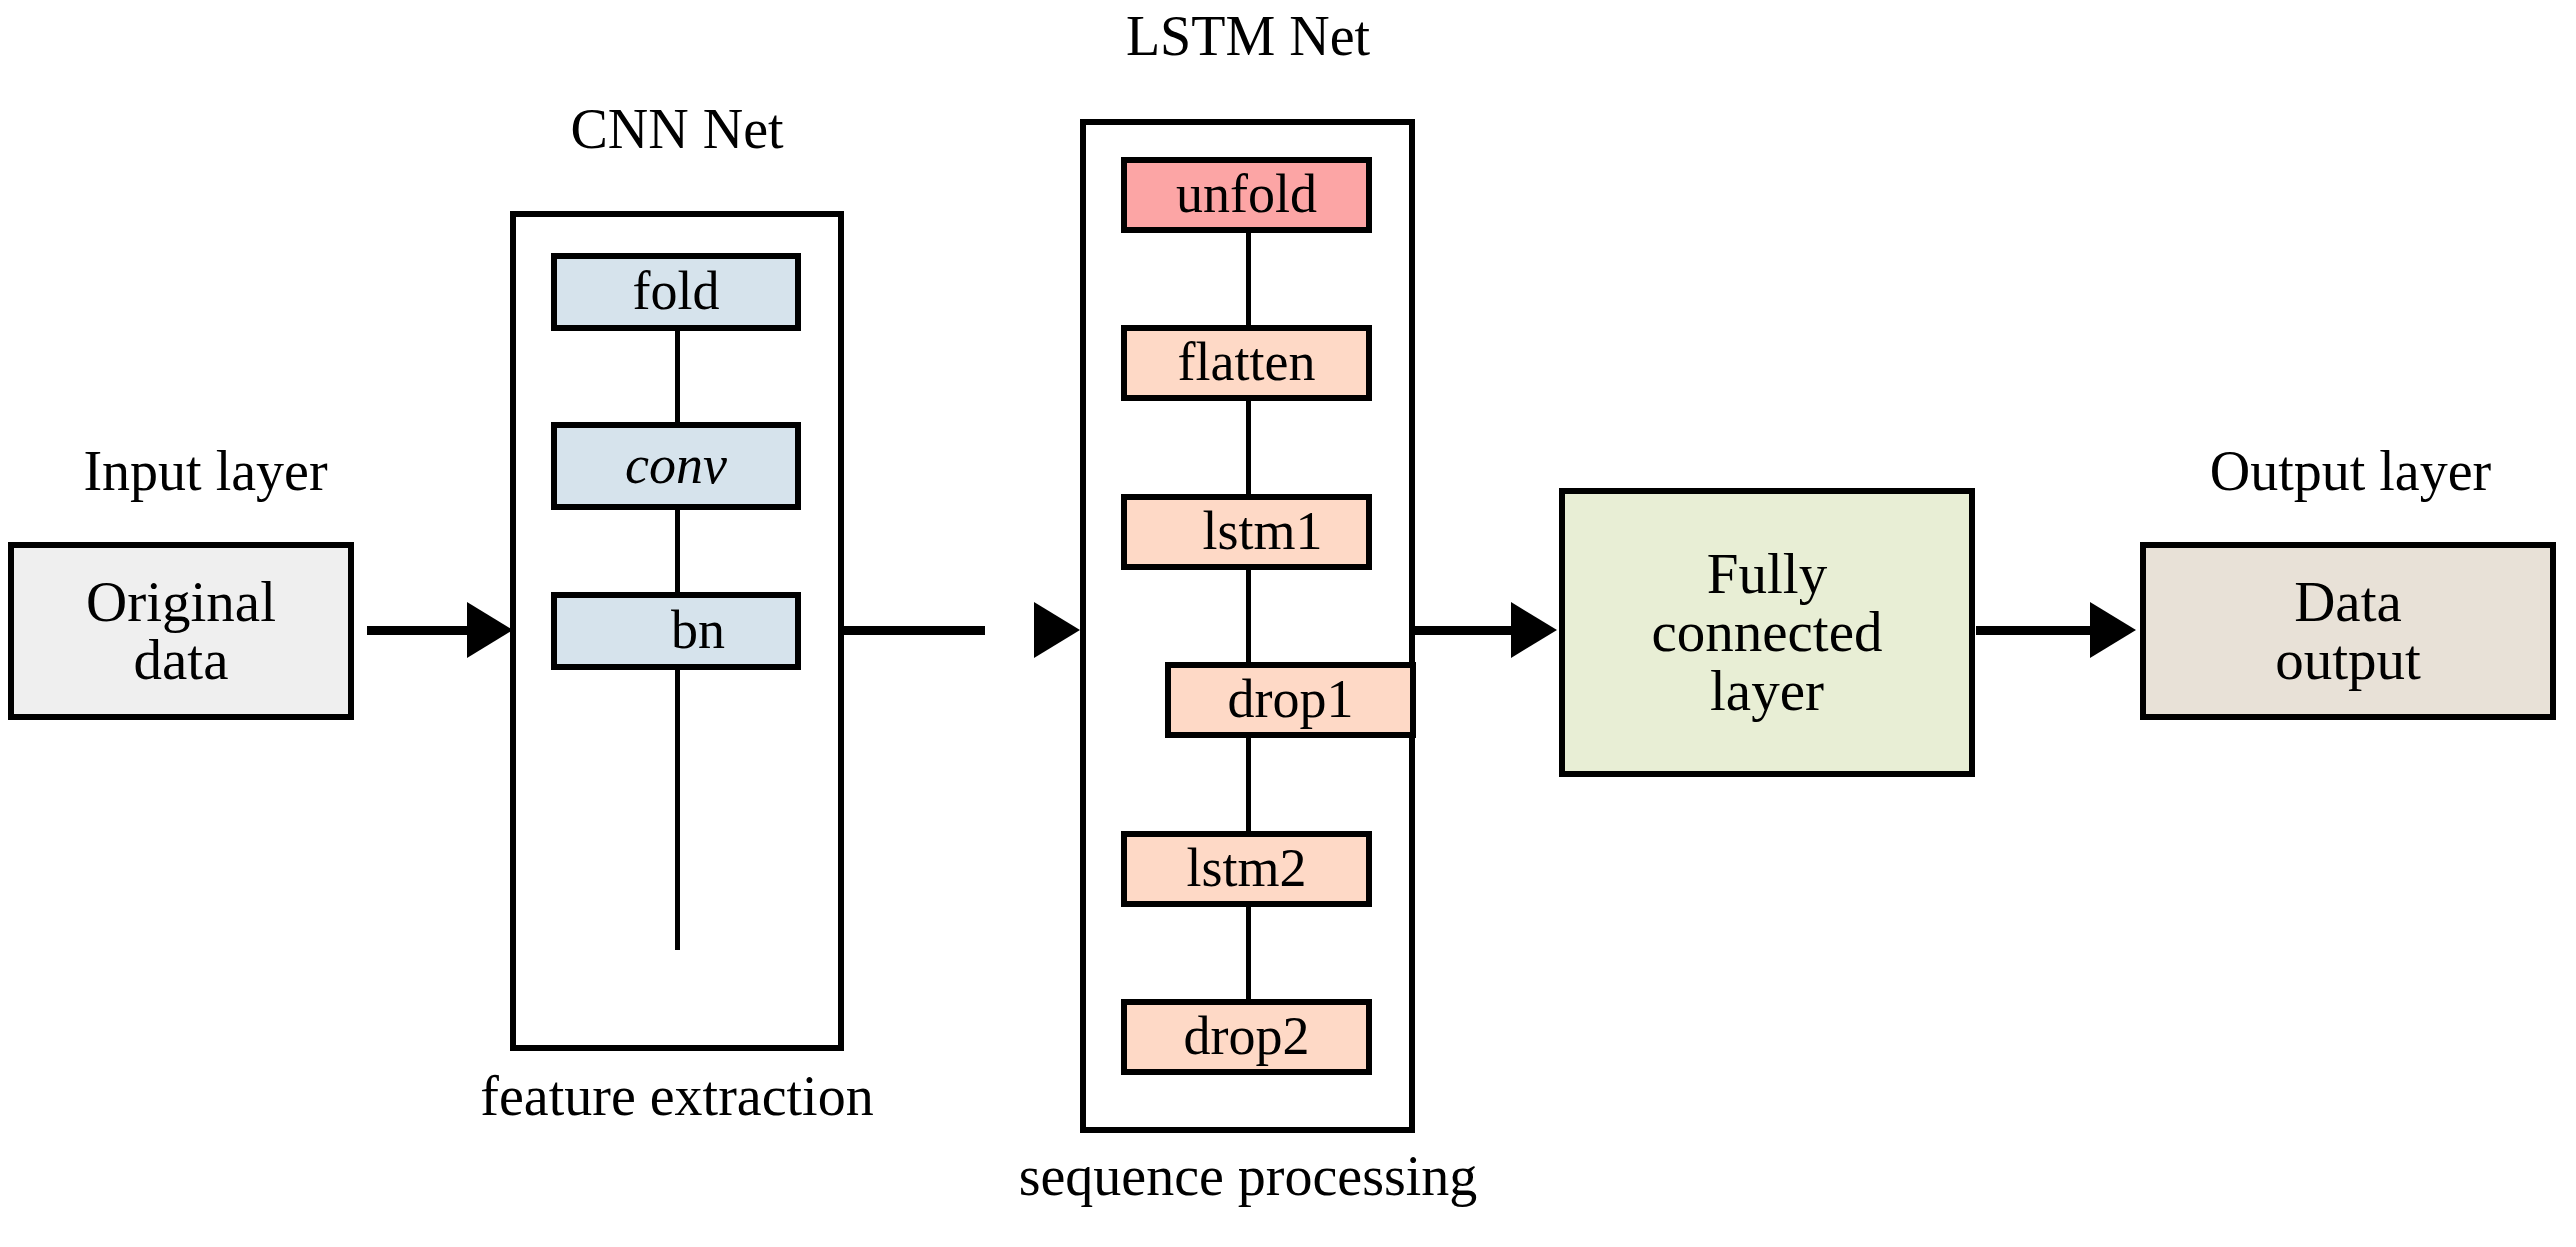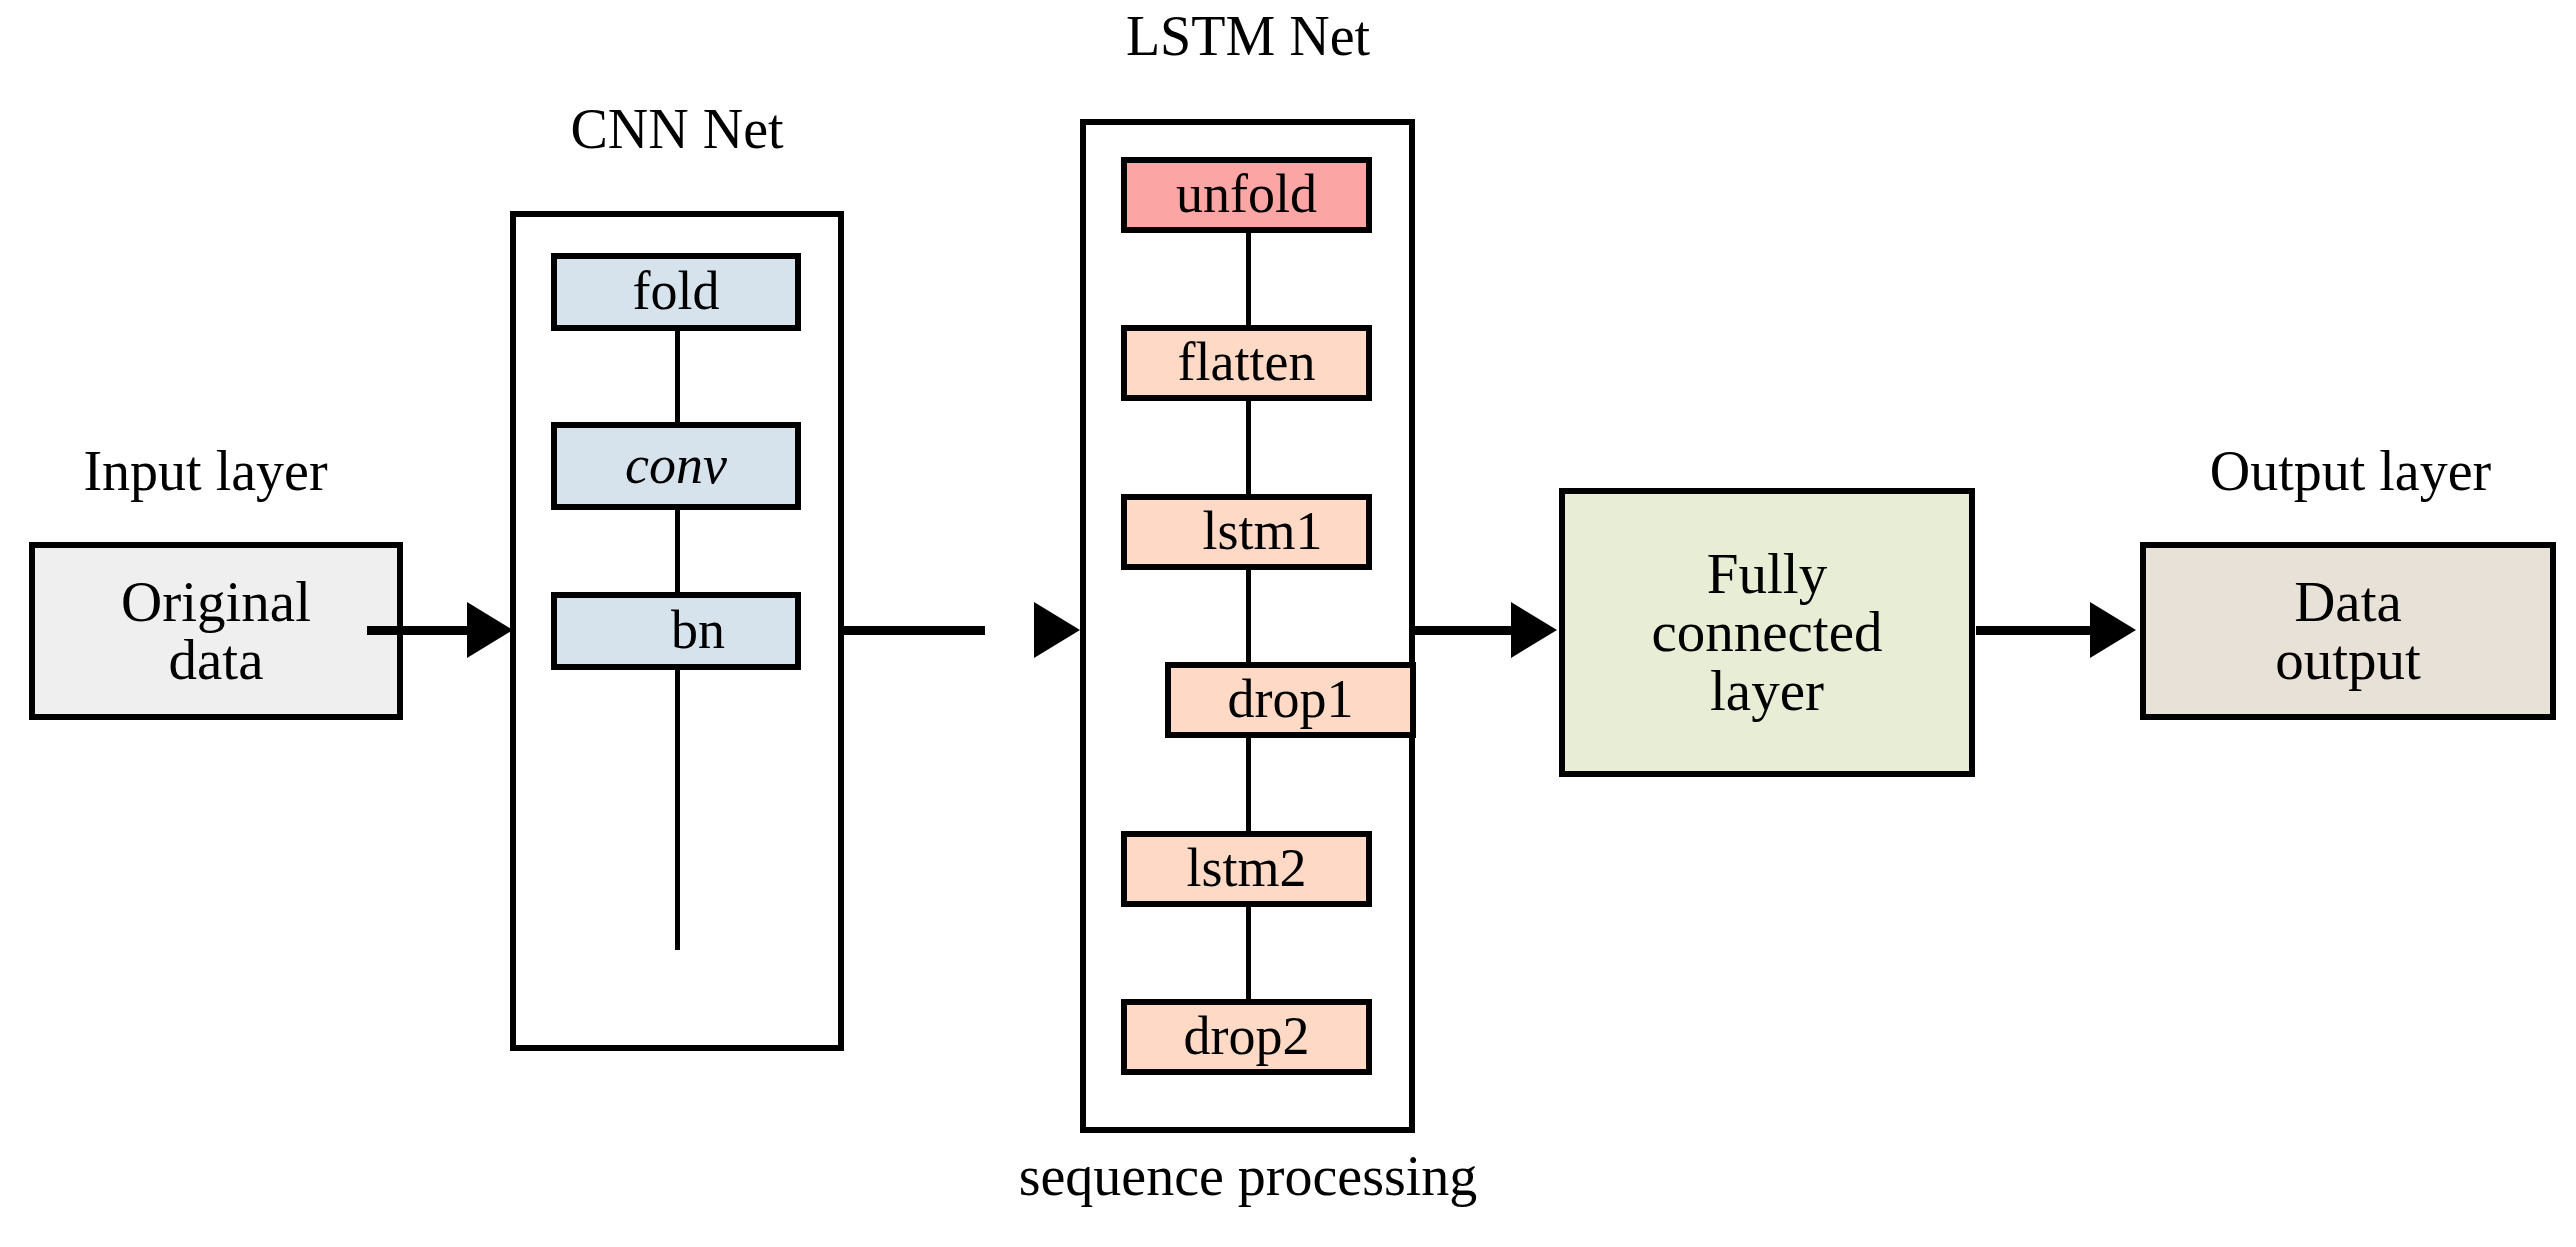--- a/index.html
+++ b/index.html
@@ -65,39 +65,40 @@
     border-left: 46px solid #000000;
   }
 </style>
 </head>
 <body>
 
 <div id="canvas">
 
   <div class="abs caption" style="left:0px; top:443px; width:411px;">Input layer</div>
 
-  <div class="abs node big" style="left:29px; top:542px; width:374px; height:178px; background:#efefef;text-align:center;">Original
+  <div class="abs node big" style="left:8px; top:542px; width:346px; height:178px; background:#efefef;text-align:center;">Original
 data</div>
 
   <div class="abs arrow-line" style="left:367px; top:626px; width:103px;"></div>
   <div class="abs arrow-head" style="left:467px; top:602px;"></div>
 
   <div class="abs caption" style="left:481px; top:101px; width:392px;">CNN Net</div>
 
   <div class="abs group-frame" style="left:510px; top:211px; width:334px; height:840px;"></div>
 
   <div class="abs vconn" style="left:675px; top:323px; height:118px;"></div>
   <div class="abs vconn" style="left:675px; top:421px; height:118px;"></div>
   <div class="abs vconn" style="left:675px; top:524px; height:122px;"></div>
   <div class="abs vconn" style="left:675px; top:627px; height:323px;"></div>
 
   <div class="abs node inner" style="left:551px; top:253px; width:250px; height:78px; background:#d6e3ec;">fold</div>
   <div class="abs node inner" style="left:551px; top:422px; width:250px; height:88px; background:#d6e3ec;font-style:italic;">conv</div>
   <div class="abs node inner" style="left:551px; top:592px; width:250px; height:78px; background:#d6e3ec;padding-left:44px;">bn</div>
 
+  <div class="abs caption" style="left:398px; top:1068px; width:558px;">feature extraction</div>
 
   <div class="abs arrow-line" style="left:844px; top:626px; width:141px;"></div>
   <div class="abs arrow-head" style="left:1034px; top:602px;"></div>
 
   <div class="abs caption" style="left:1052px; top:7.8px; width:392px;">LSTM Net</div>
 
   <div class="abs group-frame" style="left:1080px; top:119px; width:335px; height:1014px;"></div>
 
   <div class="abs vconn" style="left:1246px; top:230px; height:108px;"></div>
   <div class="abs vconn" style="left:1246px; top:328px; height:108px;"></div>

